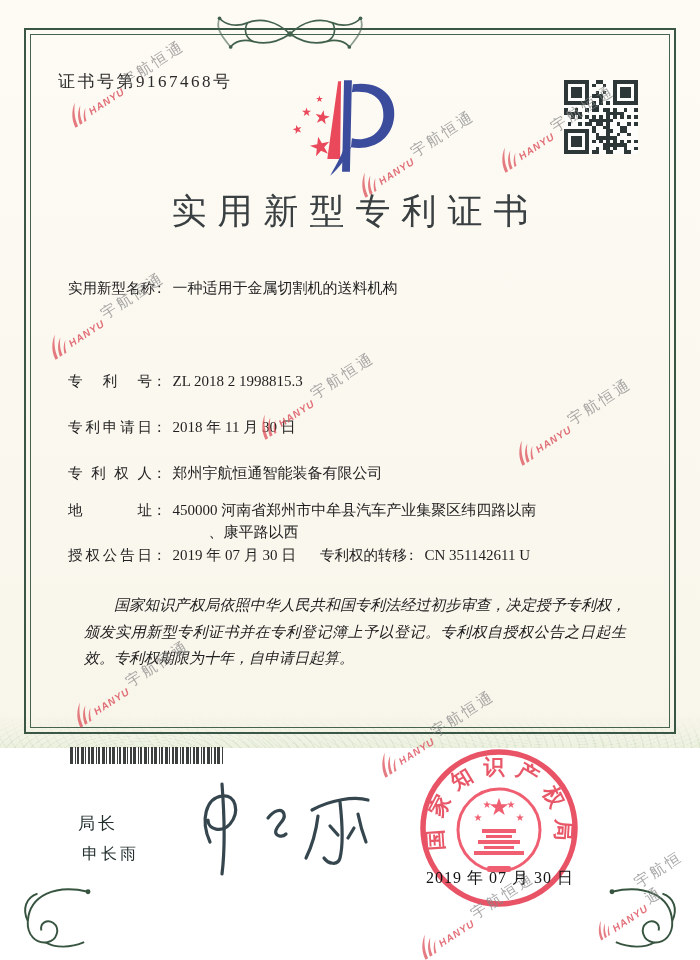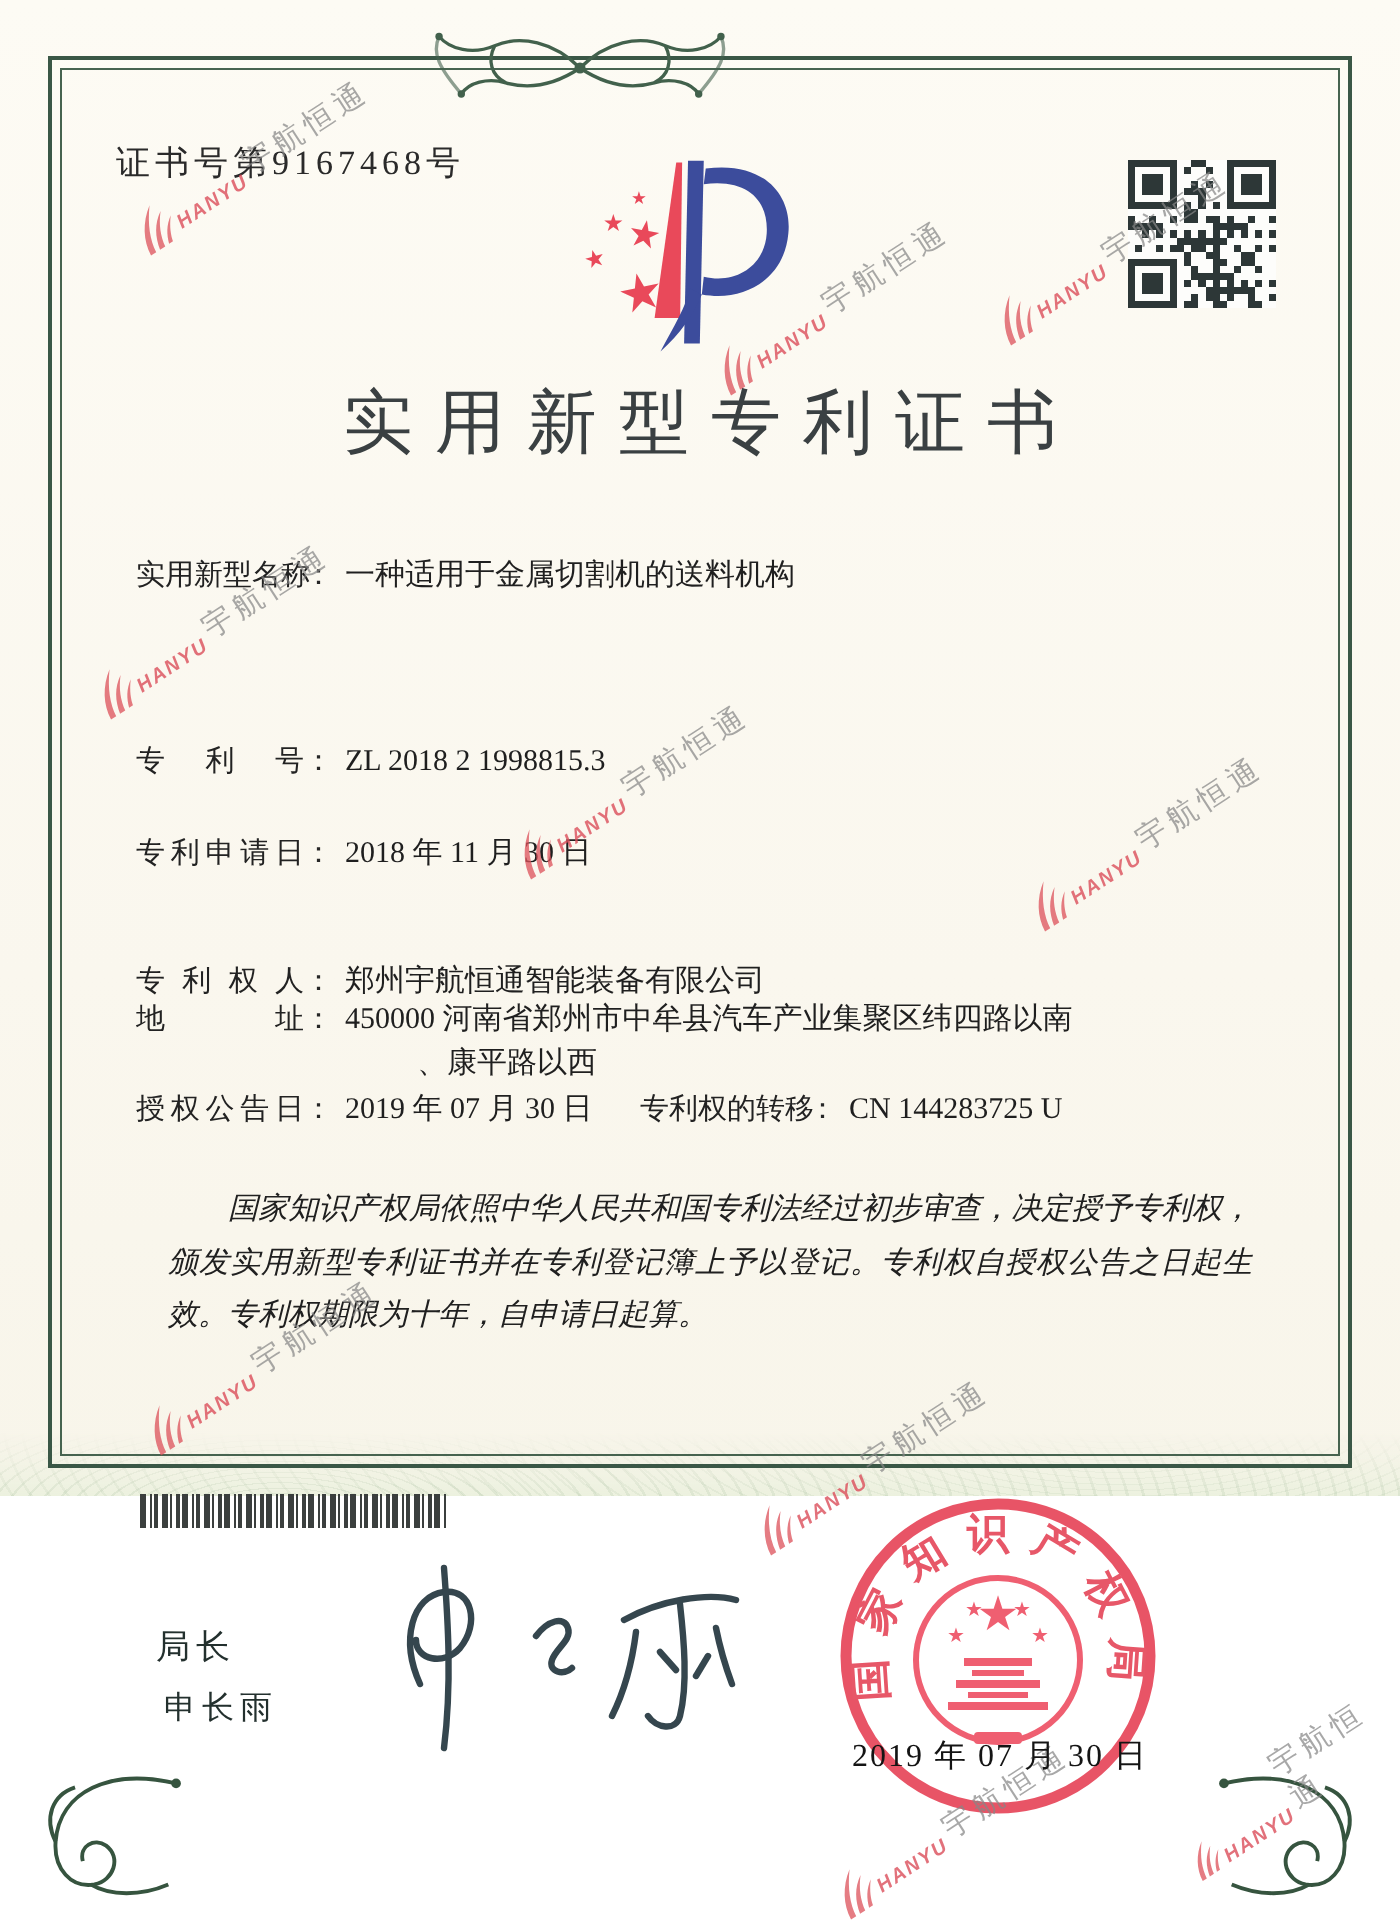--- a/index.html
+++ b/index.html
@@ -333,31 +333,31 @@
 
   <div class="field" style="top:277px">
     <span class="flabel">实用新型名称</span><span class="fcolon">：</span><span class="fvalue">一种适用于金属切割机的送料机构</span>
   </div>
   <div class="field" style="top:370px">
     <span class="flabel">专利号</span><span class="fcolon">：</span><span class="fvalue">ZL 2018 2 1998815.3</span>
   </div>
   <div class="field" style="top:416px">
     <span class="flabel">专利申请日</span><span class="fcolon">：</span><span class="fvalue">2018 年 11 月 30 日</span>
   </div>
-  <div class="field" style="top:480px">
+  <div class="field" style="top:462px">
     <span class="flabel">专利权人</span><span class="fcolon">：</span><span class="fvalue">郑州宇航恒通智能装备有限公司</span>
   </div>
   <div class="field" style="top:499px">
     <span class="flabel">地址</span><span class="fcolon">：</span><span class="fvalue"><span>450000 河南省郑州市中牟县汽车产业集聚区纬四路以南</span><span class="line2">、康平路以西</span></span>
   </div>
   <div class="field" style="top:544px">
     <span class="flabel">授权公告日</span><span class="fcolon">：</span><span class="fvalue">2019 年 07 月 30 日</span>
   </div>
   <div class="field" style="top:544px;left:320px">
-    <span class="flabel">专利权的转移</span><span class="fcolon">：</span><span class="fvalue">CN 144283725 U</span>
+    <span class="flabel">专利权的转移</span><span class="fcolon">：</span><span class="fvalue">CN 351142611 U</span>
   </div>
 
   <div class="paras">
     <p>国家知识产权局依照中华人民共和国专利法经过初步审查，决定授予专利权，颁发实用新型专利证书并在专利登记簿上予以登记。专利权自授权公告之日起生效。专利权期限为十年，自申请日起算。</p>
   </div>
 
   <div class="barcode" id="barcode">
       <i style="width:3px;margin-right:2px"></i>
       <i style="width:1px;margin-right:1px"></i>
       <i style="width:2px;margin-right:2px"></i>

